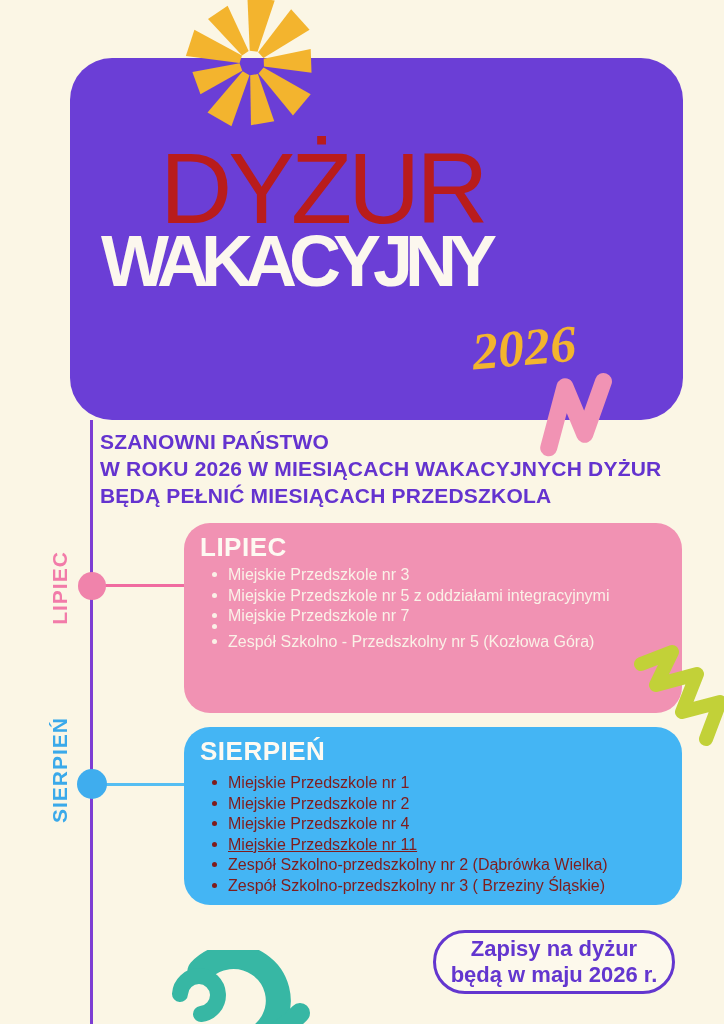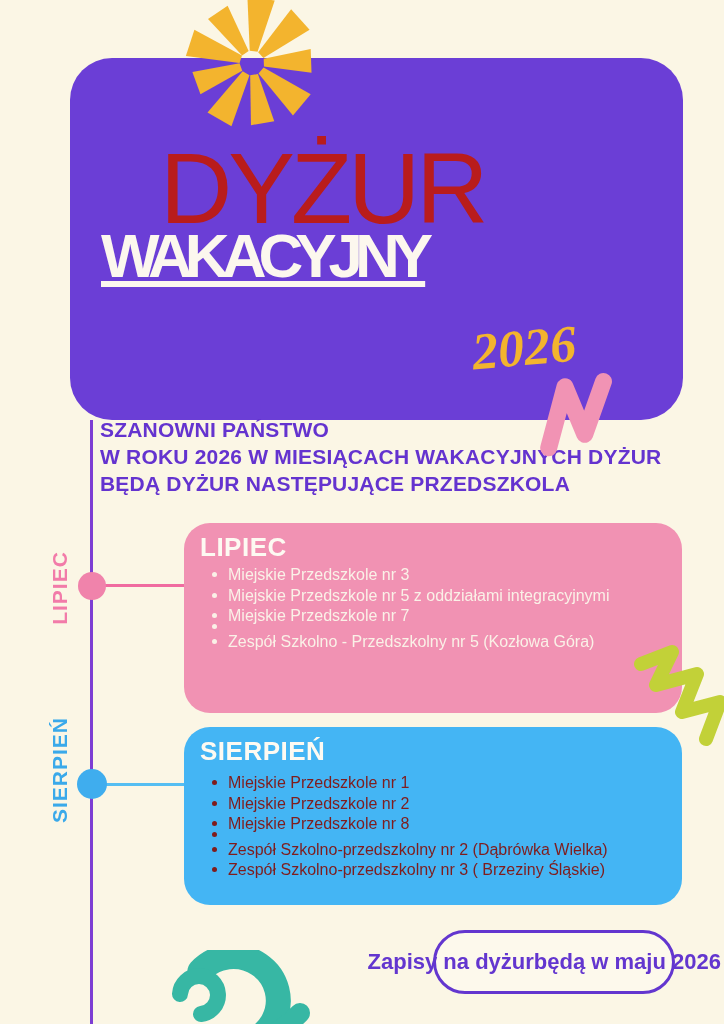--- a/index.html
+++ b/index.html
@@ -13,31 +13,31 @@
     position:absolute;left:70px;top:58px;width:613px;height:362px;
     background:#6b3ed6;border-radius:42px;
   }
   .starburst{position:absolute;left:183px;top:-6px;width:138px;height:138px;z-index:3;}
   .title-main{
     position:absolute;left:160px;top:138px;z-index:2;
     color:#b91c1c;font-size:100px;font-weight:400;letter-spacing:-4px;line-height:1;
   }
   .title-sub{
     position:absolute;left:101px;top:225px;z-index:2;
-    color:#fcf7ee;font-size:62px;font-weight:800;letter-spacing:-8px;line-height:1;text-decoration:underline;
+    color:#fcf7ee;font-size:72px;font-weight:800;letter-spacing:-8px;line-height:1;
   }
   .title-year{
     position:absolute;left:472px;top:318px;z-index:2;
     color:#f3b42e;font-size:52px;font-weight:700;font-style:italic;
     font-family:"Liberation Serif",serif;transform:rotate(-5deg);
   }
   .squiggle-n{position:absolute;left:539px;top:370px;width:84px;height:92px;z-index:4;}
   
   .intro{
-    position:absolute;left:100px;top:416px;z-index:2;
+    position:absolute;left:100px;top:428px;z-index:2;
     color:#6433cf;font-size:21px;font-weight:800;line-height:27px;letter-spacing:.2px;
   }
   
   .vline{position:absolute;left:90px;top:420px;width:3px;height:604px;background:#7d3ed3;}
   .tl-dot{position:absolute;border-radius:50%;z-index:3;}
   .dot-july{left:78px;top:572px;width:28px;height:28px;background:#f083ab;}
   .dot-aug{left:77px;top:769px;width:30px;height:30px;background:#3fadee;}
   .tl-line{position:absolute;height:3px;z-index:1;}
   .line-july{left:92px;top:584px;width:93px;background:#f06ba0;}
   .line-aug{left:92px;top:783px;width:93px;background:#55bef2;}
@@ -62,21 +62,21 @@
     margin:0 11px 0 12px;position:relative;top:-3px;background:currentColor;
   }
   ul.klist .underline{text-decoration:underline;}
   
   .zigzag{position:absolute;left:634px;top:640px;width:92px;height:110px;z-index:3;}
   .swirl{position:absolute;left:100px;top:950px;width:230px;height:120px;z-index:1;}
   
   .note-pill{
     position:absolute;left:433px;top:930px;width:242px;height:64px;
     border:3px solid #6336cf;border-radius:32px;background:#fdf9ec;z-index:2;
-    display:flex;flex-direction:row;align-items:center;justify-content:center;
+    display:flex;flex-direction:column;align-items:center;justify-content:center;
   }
   .note-pill div{
     color:#6336cf;font-size:22px;font-weight:800;line-height:26px;white-space:nowrap;
   }
 </style>
 </head>
 <body>
 
 <div id="poster">
 
@@ -100,21 +100,21 @@
   <div class="title-sub">WAKACYJNY</div>
   <div class="title-year">2026</div>
 
   <svg class="squiggle-n" viewBox="0 0 84 92">
     <path d="M 12 80 L 24 18 L 47 64 L 62 10" fill="none" stroke="#f193b4" stroke-width="17" stroke-linecap="round" stroke-linejoin="round" transform="rotate(4 42 46)"></path>
   </svg>
 
   <div class="intro">
     <div>SZANOWNI PAŃSTWO</div>
     <div>W ROKU 2026 W MIESIĄCACH WAKACYJNYCH DYŻUR</div>
-    <div>BĘDĄ DYŻUR NASTĘPUJĄCE PRZEDSZKOLA</div>
+    <div>BĘDĄ PEŁNIĆ MIESIĄCACH PRZEDSZKOLA</div>
   </div>
 
   <div class="vline"></div>
   <div class="tl-label label-july">LIPIEC</div>
   <div class="tl-label label-aug">SIERPIEŃ</div>
   <div class="tl-line line-july"></div>
   <div class="tl-line line-aug"></div>
   <div class="tl-dot dot-july"></div>
   <div class="tl-dot dot-aug"></div>
 
@@ -149,24 +149,25 @@
         <li>
           <span class="dot"></span>
           <span class="li-text">Miejskie Przedszkole nr 1</span>
         </li>
         <li>
           <span class="dot"></span>
           <span class="li-text">Miejskie Przedszkole nr 2</span>
         </li>
         <li>
           <span class="dot"></span>
-          <span class="li-text">Miejskie Przedszkole nr 8</span>
+          <span class="li-text">Miejskie Przedszkole nr 4</span>
         </li>
         <li>
           <span class="dot"></span>
+          <span class="li-text underline">Miejskie Przedszkole nr 11</span>
         </li>
         <li>
           <span class="dot"></span>
           <span class="li-text">Zespół Szkolno-przedszkolny nr 2  (Dąbrówka Wielka)</span>
         </li>
         <li>
           <span class="dot"></span>
           <span class="li-text">Zespół Szkolno-przedszkolny nr 3 ( Brzeziny Śląskie)</span>
         </li>
       </ul>

